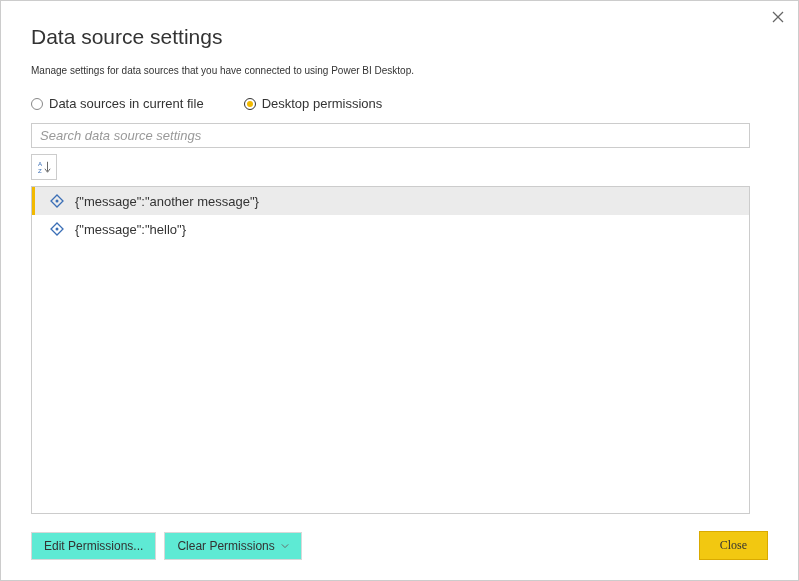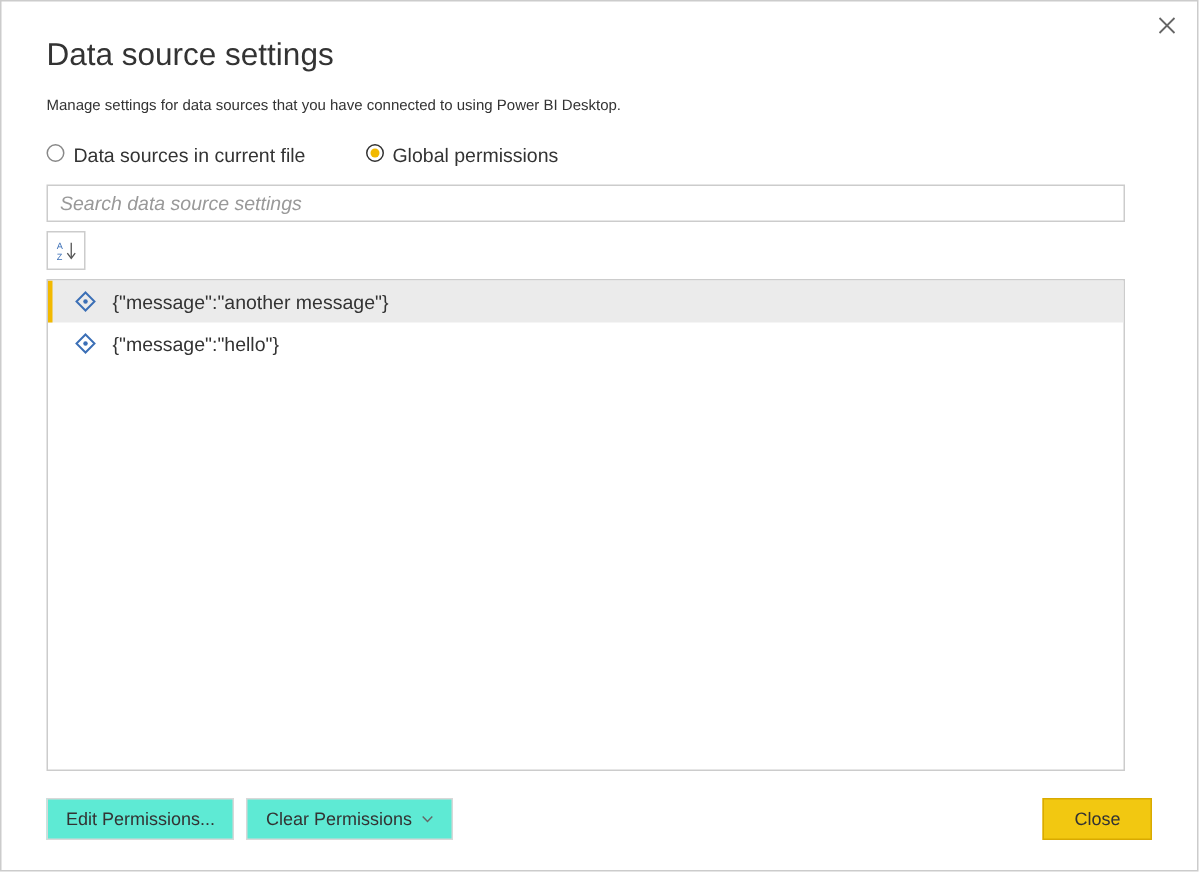--- a/index.html
+++ b/index.html
@@ -39,20 +39,21 @@
       margin-bottom: 20px;
     }
     .radio-row {
       display: flex;
       gap: 40px;
       margin-bottom: 12px;
       align-items: center;
     }
     .radio-item {
       display: flex;
+      align-items: center;
       gap: 6px;
       cursor: pointer;
     }
     .radio-circle {
       width: 12px;
       height: 12px;
       border: 1px solid #888;
       border-radius: 50%;
       display: flex;
       align-items: center;
@@ -146,21 +147,21 @@
     .btn-close {
       position: absolute;
       bottom: 20px;
       right: 30px;
       background: #f2c811;
       border: 1px solid #d9aa00;
       color: #333;
       font-size: 12px;
       padding: 6px 20px;
       cursor: pointer;
-      font-family: Liberation Sans, sans-serif;
+      font-family: Liberation Serif, serif;
     }
     .chevron-down {
       width: 8px;
       height: 8px;
       color: #666;
     }
   </style>
 </head>
 <body>
 
@@ -177,21 +178,21 @@
 
   <div class="radio-row">
     <div class="radio-item">
       <span class="radio-circle"></span>
       <span class="radio-label">Data sources in current file</span>
     </div>
     <div class="radio-item">
       <span class="radio-circle selected">
           <span class="radio-dot"></span>
         </span>
-      <span class="radio-label">Global permissions</span>
+      <span class="radio-label">Desktop permissions</span>
     </div>
   </div>
 
   <div class="search-row">
     <input class="search-input" placeholder="Search data source settings" style="">
     <div class="sort-btn">
       <svg class="" width="14" height="14" viewBox="0 0 16 16">
         <text x="1" y="7" font-size="7" fill="#3b6fb6" font-family="sans-serif">A</text>
         <text x="1" y="15" font-size="7" fill="#3b6fb6" font-family="sans-serif">Z</text>
         <line x1="12" y1="2" x2="12" y2="13" stroke="#555" stroke-width="1"></line>

